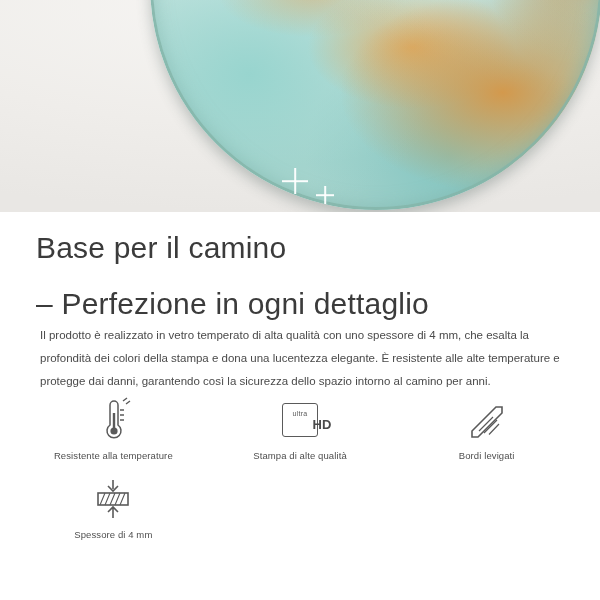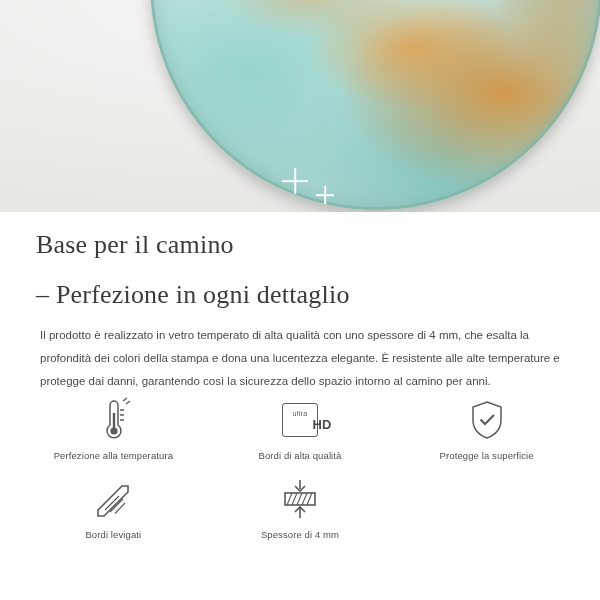--- a/index.html
+++ b/index.html
@@ -97,22 +97,22 @@
   .sparkle.s2 { left: 316px; top: 186px; width: 18px; height: 18px; }
   .sparkle.s2::before { width: 18px; }
   .sparkle.s2::after { height: 18px; }
 
   
   .headline {
     position: absolute;
     left: 36px;
     top: 228px;
     width: 540px;
-    font-family: Liberation Serif, serif;
-    font-size: 26px;
+    font-family: Liberation Sans, sans-serif;
+    font-size: 30px;
     line-height: 1.32;
     color: #3b3b3b;
     font-weight: 400;
     letter-spacing: 0.2px;
   }
   .headline .line2 { display: block; margin-top: 16px; }
 
   .body-copy {
     position: absolute;
     left: 40px;
@@ -206,42 +206,33 @@
         <svg width="40" height="46" viewBox="0 0 40 46" fill="none" stroke="#5a5a5a" stroke-width="1.5">
           <path d="M17 8 a4 4 0 0 1 8 0 v20 a7 7 0 1 1 -8 0 z"></path>
           <circle cx="21" cy="34" r="3.6" fill="#5a5a5a" stroke="none"></circle>
           <line x1="21" y1="16" x2="21" y2="33" stroke-width="2.4"></line>
           <line x1="27" y1="13" x2="31" y2="13"></line>
           <line x1="27" y1="18" x2="31" y2="18"></line>
           <line x1="27" y1="23" x2="31" y2="23"></line>
           <path d="M30 4 l4 -3 M33 7 l4 -3" stroke-width="1.4"></path>
         </svg>
       </div>
-      <div class="feature-label">Perfezione alla temperatura</div>
+      <div class="feature-label">Resistente alla temperature</div>
     </div>
 
     <div class="feature">
       <div class="feature-icon">
         <div class="hd-box">
           <span class="ultra">ultra</span>
           <span class="hd">HD</span>
         </div>
       </div>
-      <div class="feature-label">Bordi di alta qualità</div>
-    </div>
-
-    <div class="feature">
-      <div class="feature-icon">
-        <svg width="40" height="44" viewBox="0 0 40 44" fill="none" stroke="#5a5a5a" stroke-width="1.5">
-          <path d="M20 4 L34 9 v13 c0 9 -6 15 -14 18 c-8 -3 -14 -9 -14 -18 V9 z"></path>
-          <path d="M13.5 21.5 l4.5 4.5 l9 -9" stroke-width="2"></path>
-        </svg>
-      </div>
-      <div class="feature-label">Protegge la superficie</div>
-    </div>
+      <div class="feature-label">Stampa di alte qualità</div>
+    </div>
+
 
 
     <div class="feature">
       <div class="feature-icon">
         <svg width="42" height="38" viewBox="0 0 42 38" fill="none" stroke="#5a5a5a" stroke-width="1.5">
           <path d="M6 30 L30 6 L36 6 L36 12 L12 36 L6 36 Z" stroke-width="1.6"></path>
           <path d="M13 30 L27 16 M18 32 L31 19 M23 33.5 L33 23" stroke-width="1.2"></path>
         </svg>
       </div>
       <div class="feature-label">Bordi levigati</div>

